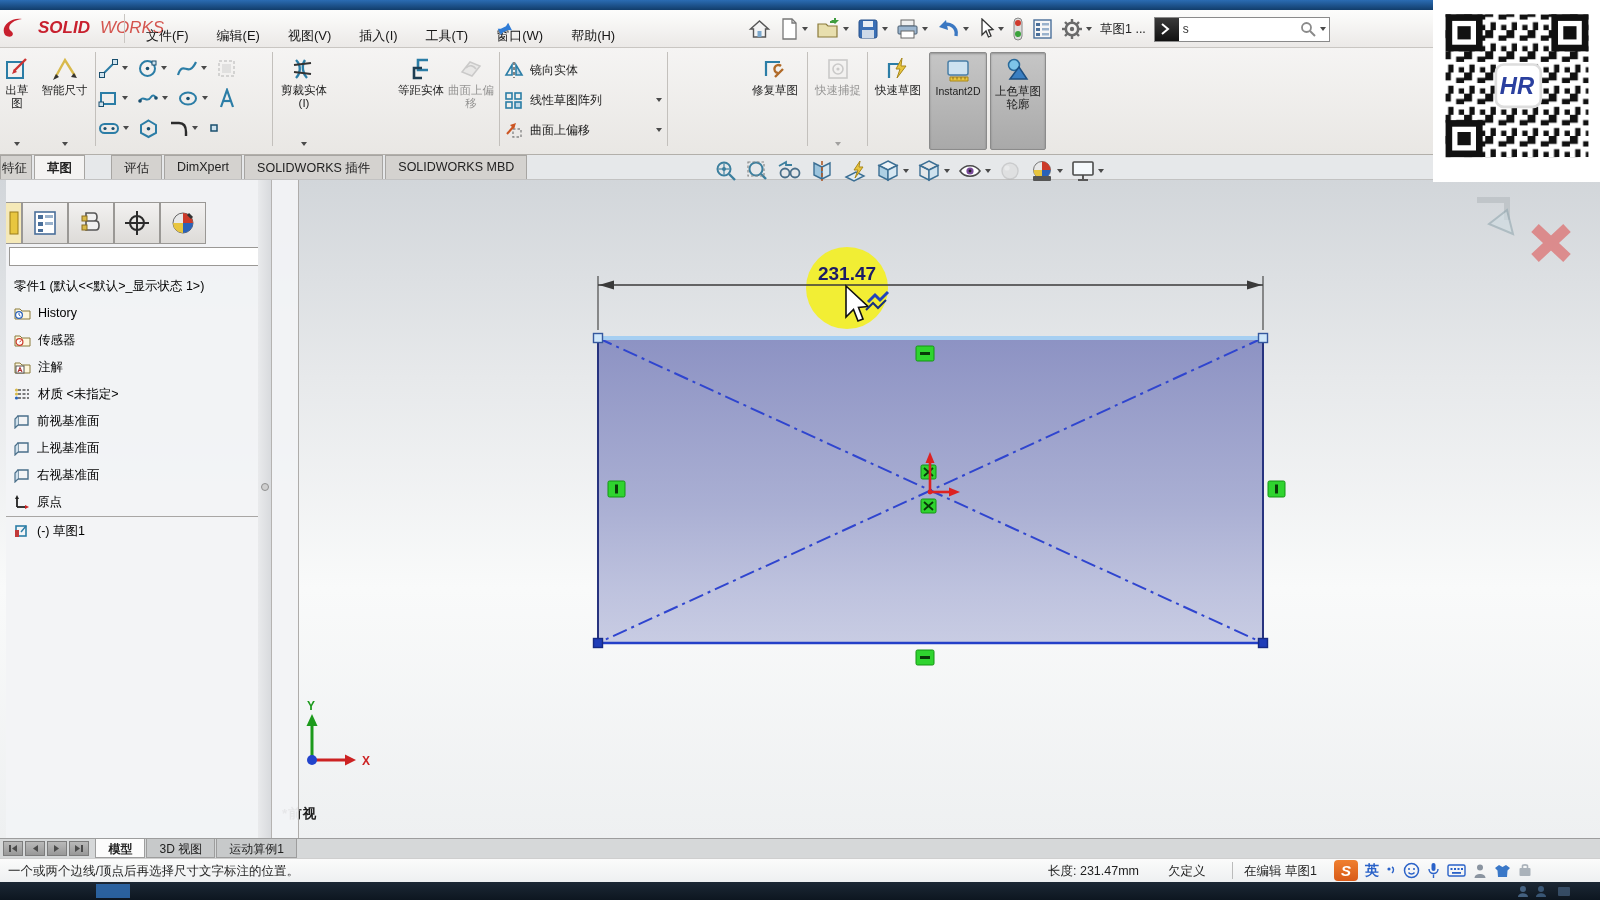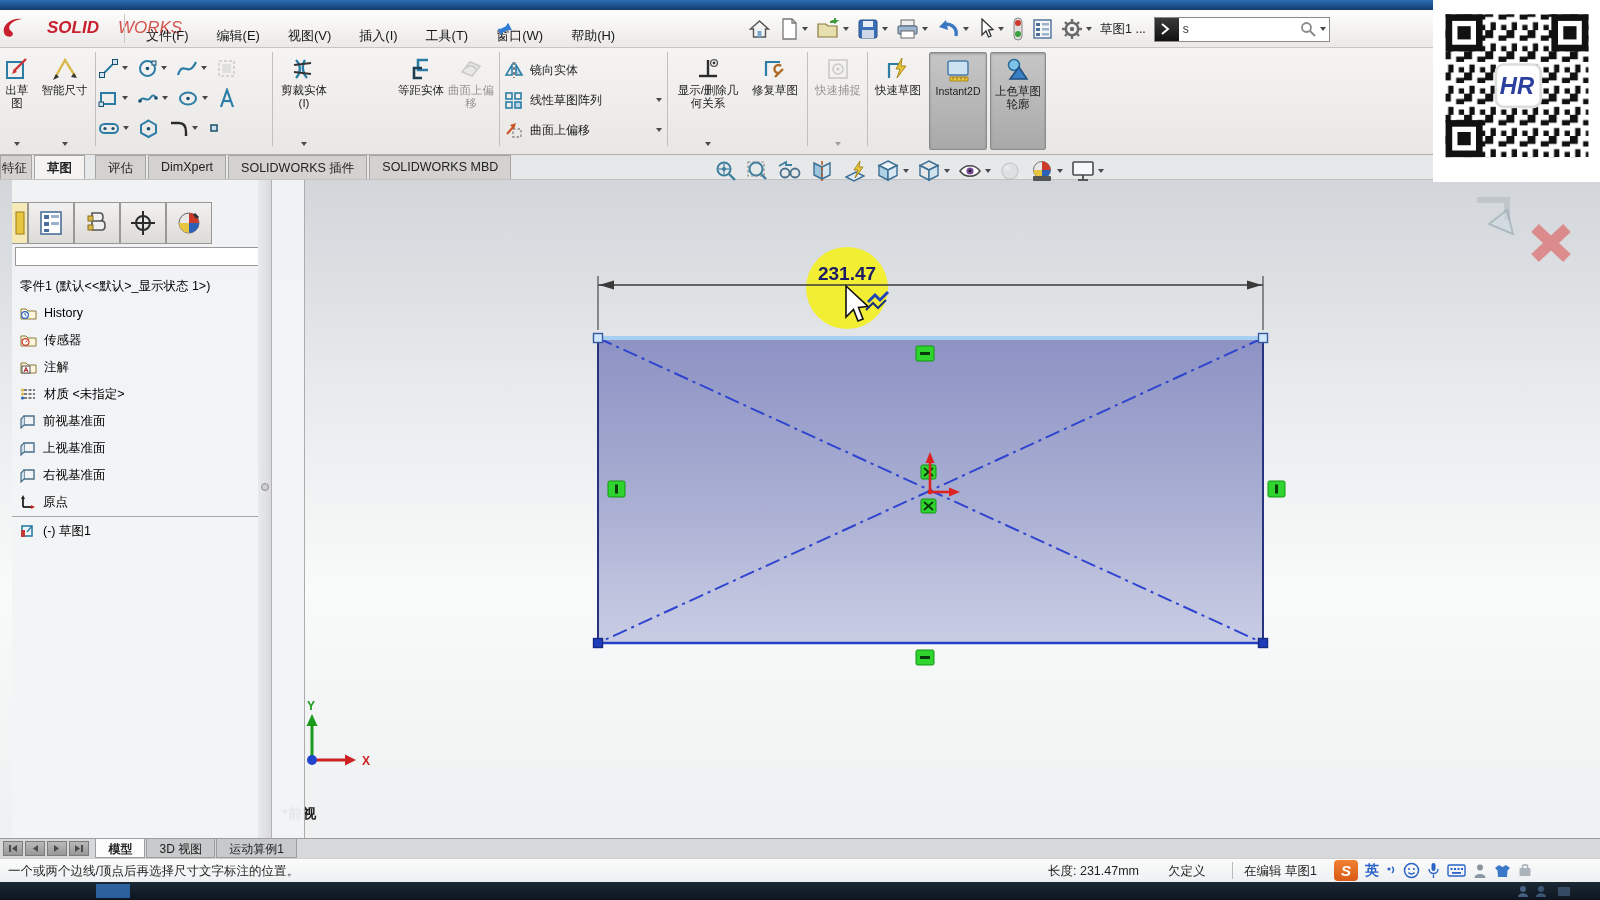--- a/index.html
+++ b/index.html
@@ -28,21 +28,21 @@
   .rowbtn{position:absolute;left:504px;width:158px;height:24px;display:flex;align-items:center;gap:6px;font-size:12px;color:#1c1c1c}
   
   #tabrow{left:0;top:155px;width:1500px;height:25px;background:#e6e8ea;border-bottom:1px solid #c2c2c2}
   .tab{float:left;height:24px;padding:4px 12px;font-size:12.5px;color:#222;background:#d4d2cf;border:1px solid #a7a5a2;border-bottom:0;margin-right:2px;white-space:nowrap}
   .tab.active{background:#f4f3f2;font-weight:bold}
   .tab.clip{width:32px;padding:4px 4px;overflow:hidden;direction:rtl}
   
   #viewport{left:0;top:180px;width:1600px;height:658px;background:linear-gradient(180deg,#d2d6da 0%,#e7e9eb 30%,#f9fafa 62%,#eef0f1 100%);overflow:hidden}
   #viewlabel{position:absolute;left:282px;top:625px;font-size:13.5px;font-weight:bold;color:#1c1c1c;letter-spacing:1px}
   
-  #panel{position:absolute;left:12px;top:0;width:293px;height:658px;background:rgba(242,243,245,.94);border-right:1px solid #aeacaa}
+  #panel{position:absolute;left:6px;top:0;width:293px;height:658px;background:rgba(242,243,245,.94);border-right:1px solid #aeacaa}
   .ptab{width:46px;height:42px;border:1px solid #9a9895;background:linear-gradient(#f2f1f0,#dddbd8);display:flex;align-items:center;justify-content:center}
   #filterbox{position:absolute;left:3px;top:67px;width:250px;height:19px;background:#fff;border:1px solid #9a9895}
   .trow{position:absolute;left:8px;display:flex;align-items:center;gap:7px;font-size:12.5px;color:#000;height:20px;white-space:nowrap}
   #splitter{position:absolute;left:258px;top:0;width:14px;height:658px;background:linear-gradient(90deg,#e9eaec,#d8dadd);border-right:1px solid #b5b3b1}
   #splitter .knob{position:absolute;left:3px;top:303px;width:8px;height:8px;border-radius:50%;background:#cfcfcf;border:1px solid #909090}
   
   #bottomtabs{left:0;top:838px;width:1600px;height:20px;background:#d6d8d9;border-top:1px solid #9d9d9d}
   .navbtn{width:20px;height:15px;background:linear-gradient(#b9b9b9,#989898);border:1px solid #7c7c7c;display:inline-flex;align-items:center;justify-content:center;margin-right:2px}
   .btab{display:inline-block;height:19px;padding:2px 12px;font-size:12px;color:#222;background:#c7c9ca;border:1px solid #9d9d9d;border-top:0;margin-right:1px}
   .btab.active{background:#fcfcfc;font-weight:bold}
@@ -56,21 +56,21 @@
   
   #confirm{left:1455px;top:10px;z-index:6}
   text{font-family:"Liberation Sans","DejaVu Sans",sans-serif}
 </style>
 </head>
 <body>
 
 <div id="titlebar" class="abs"></div>
 
 <div id="menubar" class="abs">
-  <div class="abs flex" style="left:2px;top:3px;height:30px;gap:19px">
+  <div class="abs flex" style="left:2px;top:3px;height:30px;gap:10px">
     <svg width="26" height="26" viewBox="0 0 26 26">
       <path d="M3 20 C-2 12, 8 2, 20 4 C10 5, 4 12, 9 16 C14 20, 8 24, 3 20 Z" fill="#c8202e"></path>
     </svg>
     <span style="font-size:17px;font-weight:bold;font-style:italic;color:#c8202e">SOLID</span>
       <span style="font-size:17px;font-style:italic;color:#d4554f">WORKS</span>
   </div>
   <div class="abs" style="left:124px;top:4px;bottom:4px;width:1px;background:#c9c6c2"></div>
   <div class="abs flex" style="left:136px;top:12px;gap:8px">
     <div class="menu-item">文件(F)</div>
     <div class="menu-item">编辑(E)</div>
@@ -331,30 +331,20 @@
     <svg width="20" height="18" viewBox="0 0 20 18">
         <rect x="9" y="8" width="8" height="8" fill="none" stroke="#888" stroke-width="1.4" stroke-dasharray="2.5 2"></rect>
         <path d="M3 13 L10 5" stroke="#cc5522" stroke-width="2"></path>
         <path d="M12 2 L6 4 L10 8 Z" fill="#cc5522"></path>
       </svg>
     <span>曲面上偏移</span>
     <span class="cr" style="margin-left:auto"></span>
   </div>
   <div class="vsep" style="left:667px"></div>
 
-  <div class="bigbtn" style="left:672px;width:72px">
-    <svg width="26" height="26" viewBox="0 0 26 26">
-        <line x1="4" y1="20" x2="22" y2="20" stroke="#2b2b2b" stroke-width="2.4"></line>
-        <line x1="13" y1="20" x2="13" y2="4" stroke="#2b2b2b" stroke-width="2.4"></line>
-        <circle cx="19" cy="7" r="3.4" fill="#fff" stroke="#555" stroke-width="1.4"></circle>
-        <circle cx="19" cy="7" r="1.4" fill="#333"></circle>
-      </svg>
-    <span class="lbl">显示/删除几何关系</span>
-    <span class="cr"></span>
-  </div>
   <div class="bigbtn" style="left:748px;width:54px">
     <svg width="26" height="26" viewBox="0 0 26 26">
         <path d="M4 20 V6 H18" fill="none" stroke="#2b7da6" stroke-width="2.2"></path>
         <path d="M13 21 L21 13 M19 10 a4 4 0 1 0 -3 7" fill="none" stroke="#b06a28" stroke-width="2.4"></path>
       </svg>
     <span class="lbl">修复草图</span>
   </div>
   <div class="vsep" style="left:807px"></div>
 
   <div class="bigbtn disabled" style="left:812px;width:52px">
@@ -391,21 +381,21 @@
         <circle cx="9" cy="8" r="5.5" fill="#7ec4e8" stroke="#2a6a9a" stroke-width="1.5"></circle>
         <path d="M5 22 L14 10 L22 22 Z" fill="#3a7fc2" stroke="#1d4f80" stroke-width="1.5"></path>
       </svg>
     <span class="lbl">上色草图轮廓</span>
   </div>
 </div>
 
 <div id="tabrow" class="abs">
   <div class="tab clip"><span style="white-space:nowrap">特征</span></div>
   <div class="tab active">草图</div>
-  <div class="tab" style="margin-left:8px">评估</div>
+  <div class="tab" style="margin-left:24px">评估</div>
   <div class="tab">DimXpert</div>
   <div class="tab">SOLIDWORKS 插件</div>
   <div class="tab">SOLIDWORKS MBD</div>
 </div>
 
 <div id="headsup" class="abs">
   <svg width="24" height="24" viewBox="0 0 24 24">
       <circle cx="10" cy="10" r="6.5" fill="none" stroke="#3c7f9e" stroke-width="2"></circle>
       <line x1="15" y1="15" x2="21" y2="21" stroke="#3c7f9e" stroke-width="2.4"></line>
       <circle cx="10" cy="10" r="2" fill="#3c7f9e"></circle>

